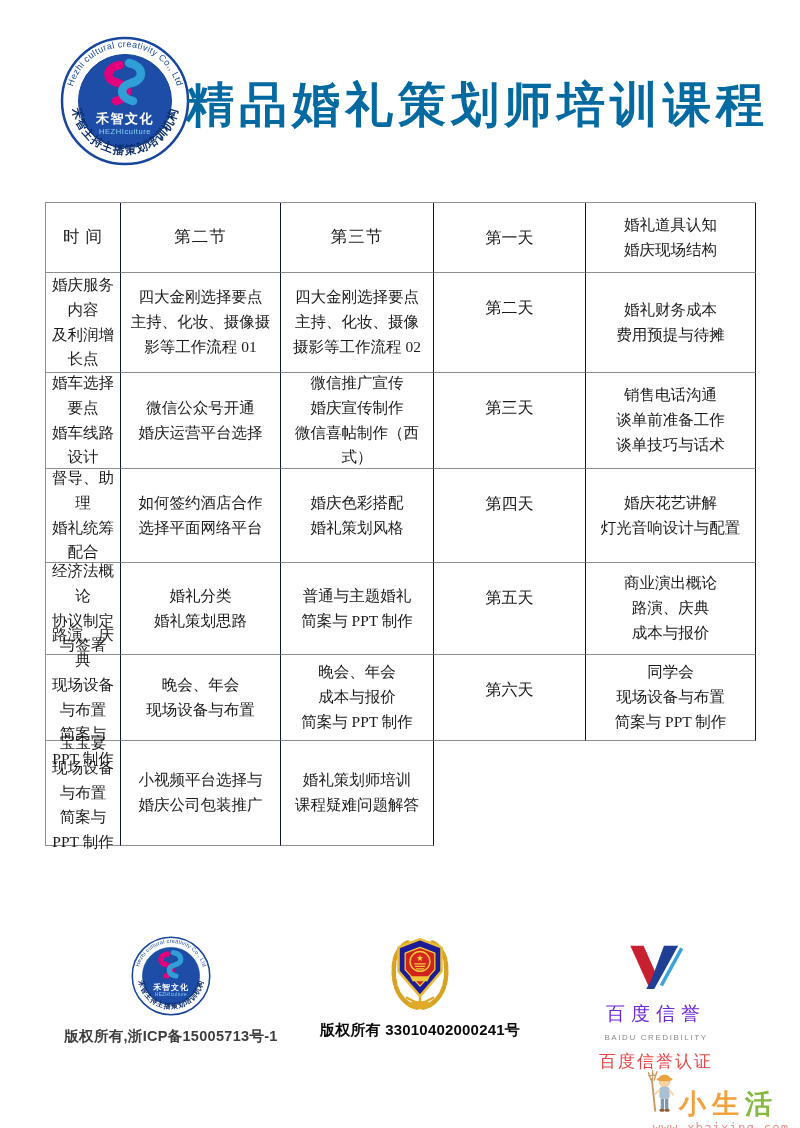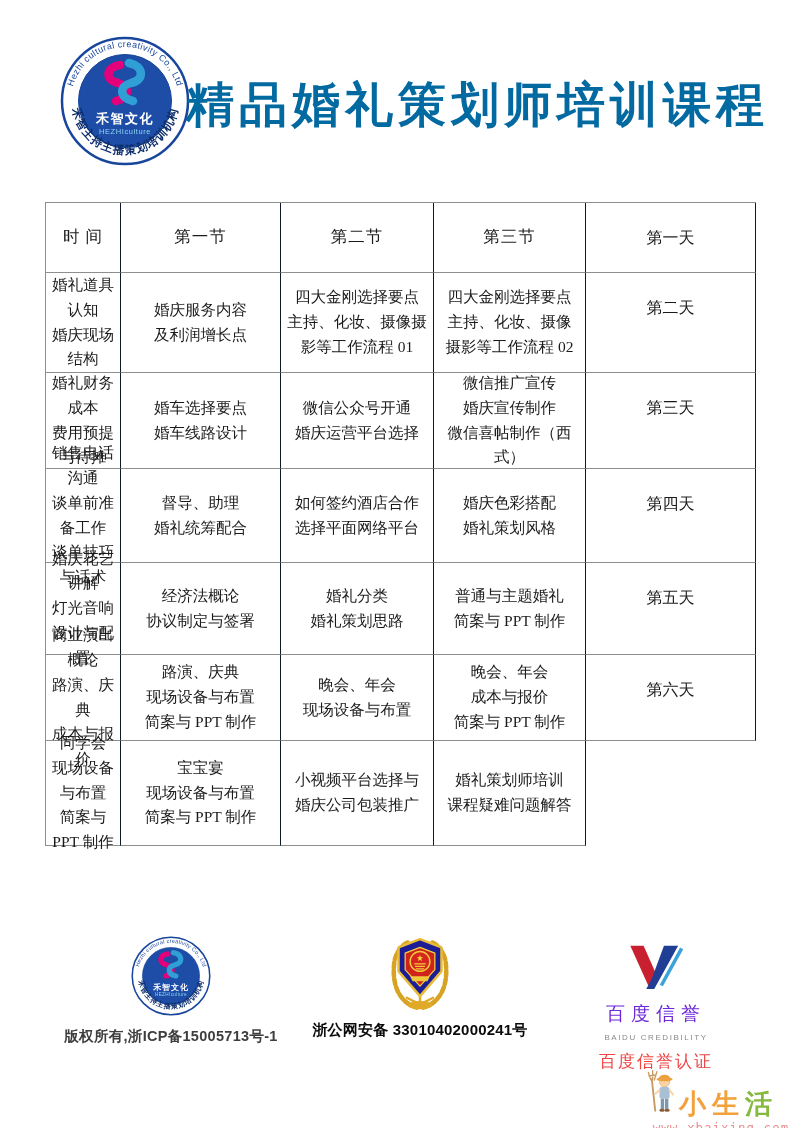--- a/index.html
+++ b/index.html
@@ -70,21 +70,20 @@
     <path d="M69 27 C 84 30, 85 44, 71 47 C 59 50, 59 62, 73 65" stroke="#2f9fd6" stroke-width="8.5" fill="none" stroke-linecap="round"></path>
     <text x="65" y="87" fill="#ffffff" font-size="13" font-weight="bold" text-anchor="middle" letter-spacing="1.5" font-family="Liberation Sans, sans-serif">禾智文化</text>
     <text x="65" y="98" fill="#8ed6f2" font-size="7.5" text-anchor="middle" letter-spacing="0.6" font-family="Liberation Sans, sans-serif">HEZHIculture</text>
   </svg>
 </div>
 
 <div class="page-title">精品婚礼策划师培训课程</div>
 
 <div class="course-table" id="course-table">
     <div class="cell header">时  间</div>
-    <div class="cell header">第一节</div>
     <div class="cell header">第二节</div>
     <div class="cell header">第三节</div>
     <div class="cell day">第一天</div>
     <div class="cell">婚礼道具认知
 婚庆现场结构</div>
     <div class="cell">婚庆服务内容
 及利润增长点</div>
     <div class="cell">四大金刚选择要点
 主持、化妆、摄像摄
 影等工作流程 01</div>
@@ -177,21 +176,21 @@
       <ellipse cx="40" cy="85" rx="15" ry="5" fill="#e0aa28"></ellipse>
       <path d="M40 84 L24 76 M40 84 L56 76 M40 84 L40 73" stroke="#e0aa28" stroke-width="3" stroke-linecap="round"></path>
       <polygon points="40,5 66,15 66,44 40,74 14,44 14,15" fill="#1c1c96" stroke="#e8bc3a" stroke-width="3" stroke-linejoin="round"></polygon>
       <polygon points="40,15 58,22 58,42 40,62 22,42 22,22" fill="#cf231c" stroke="#f2d23c" stroke-width="1.5" stroke-linejoin="round"></polygon>
       <circle cx="40" cy="32" r="12" fill="#d6261f" stroke="#efc93a" stroke-width="1.8"></circle>
       <text x="40" y="31" text-anchor="middle" font-size="10" fill="#f7d93e" font-family="DejaVu Sans, sans-serif">★</text>
       <path d="M33 35 H47 M34 38 H46 M35 41 H45" stroke="#f0c83a" stroke-width="1.4"></path>
       <polygon points="28,50 52,50 49,56 31,56" fill="#efc93a"></polygon>
     </svg>
   </span>
-  <div class="police-text">浙公网安备 33010402000241号</div>
+  <div class="police-text">版权所有 33010402000241号</div>
 </div>
 
 <div class="footer-group fg-right">
   <span>
     <svg width="62" height="52" viewBox="0 0 70 58">
       <polygon points="6,6 21,6 36,40 28,55" fill="#c8202f"></polygon>
       <polygon points="44,6 60,6 33,55 24,55 30,44" fill="#1f3e94"></polygon>
       <line x1="64" y1="9" x2="41" y2="51" stroke="#3aa3d9" stroke-width="4"></line>
     </svg>
   </span>

